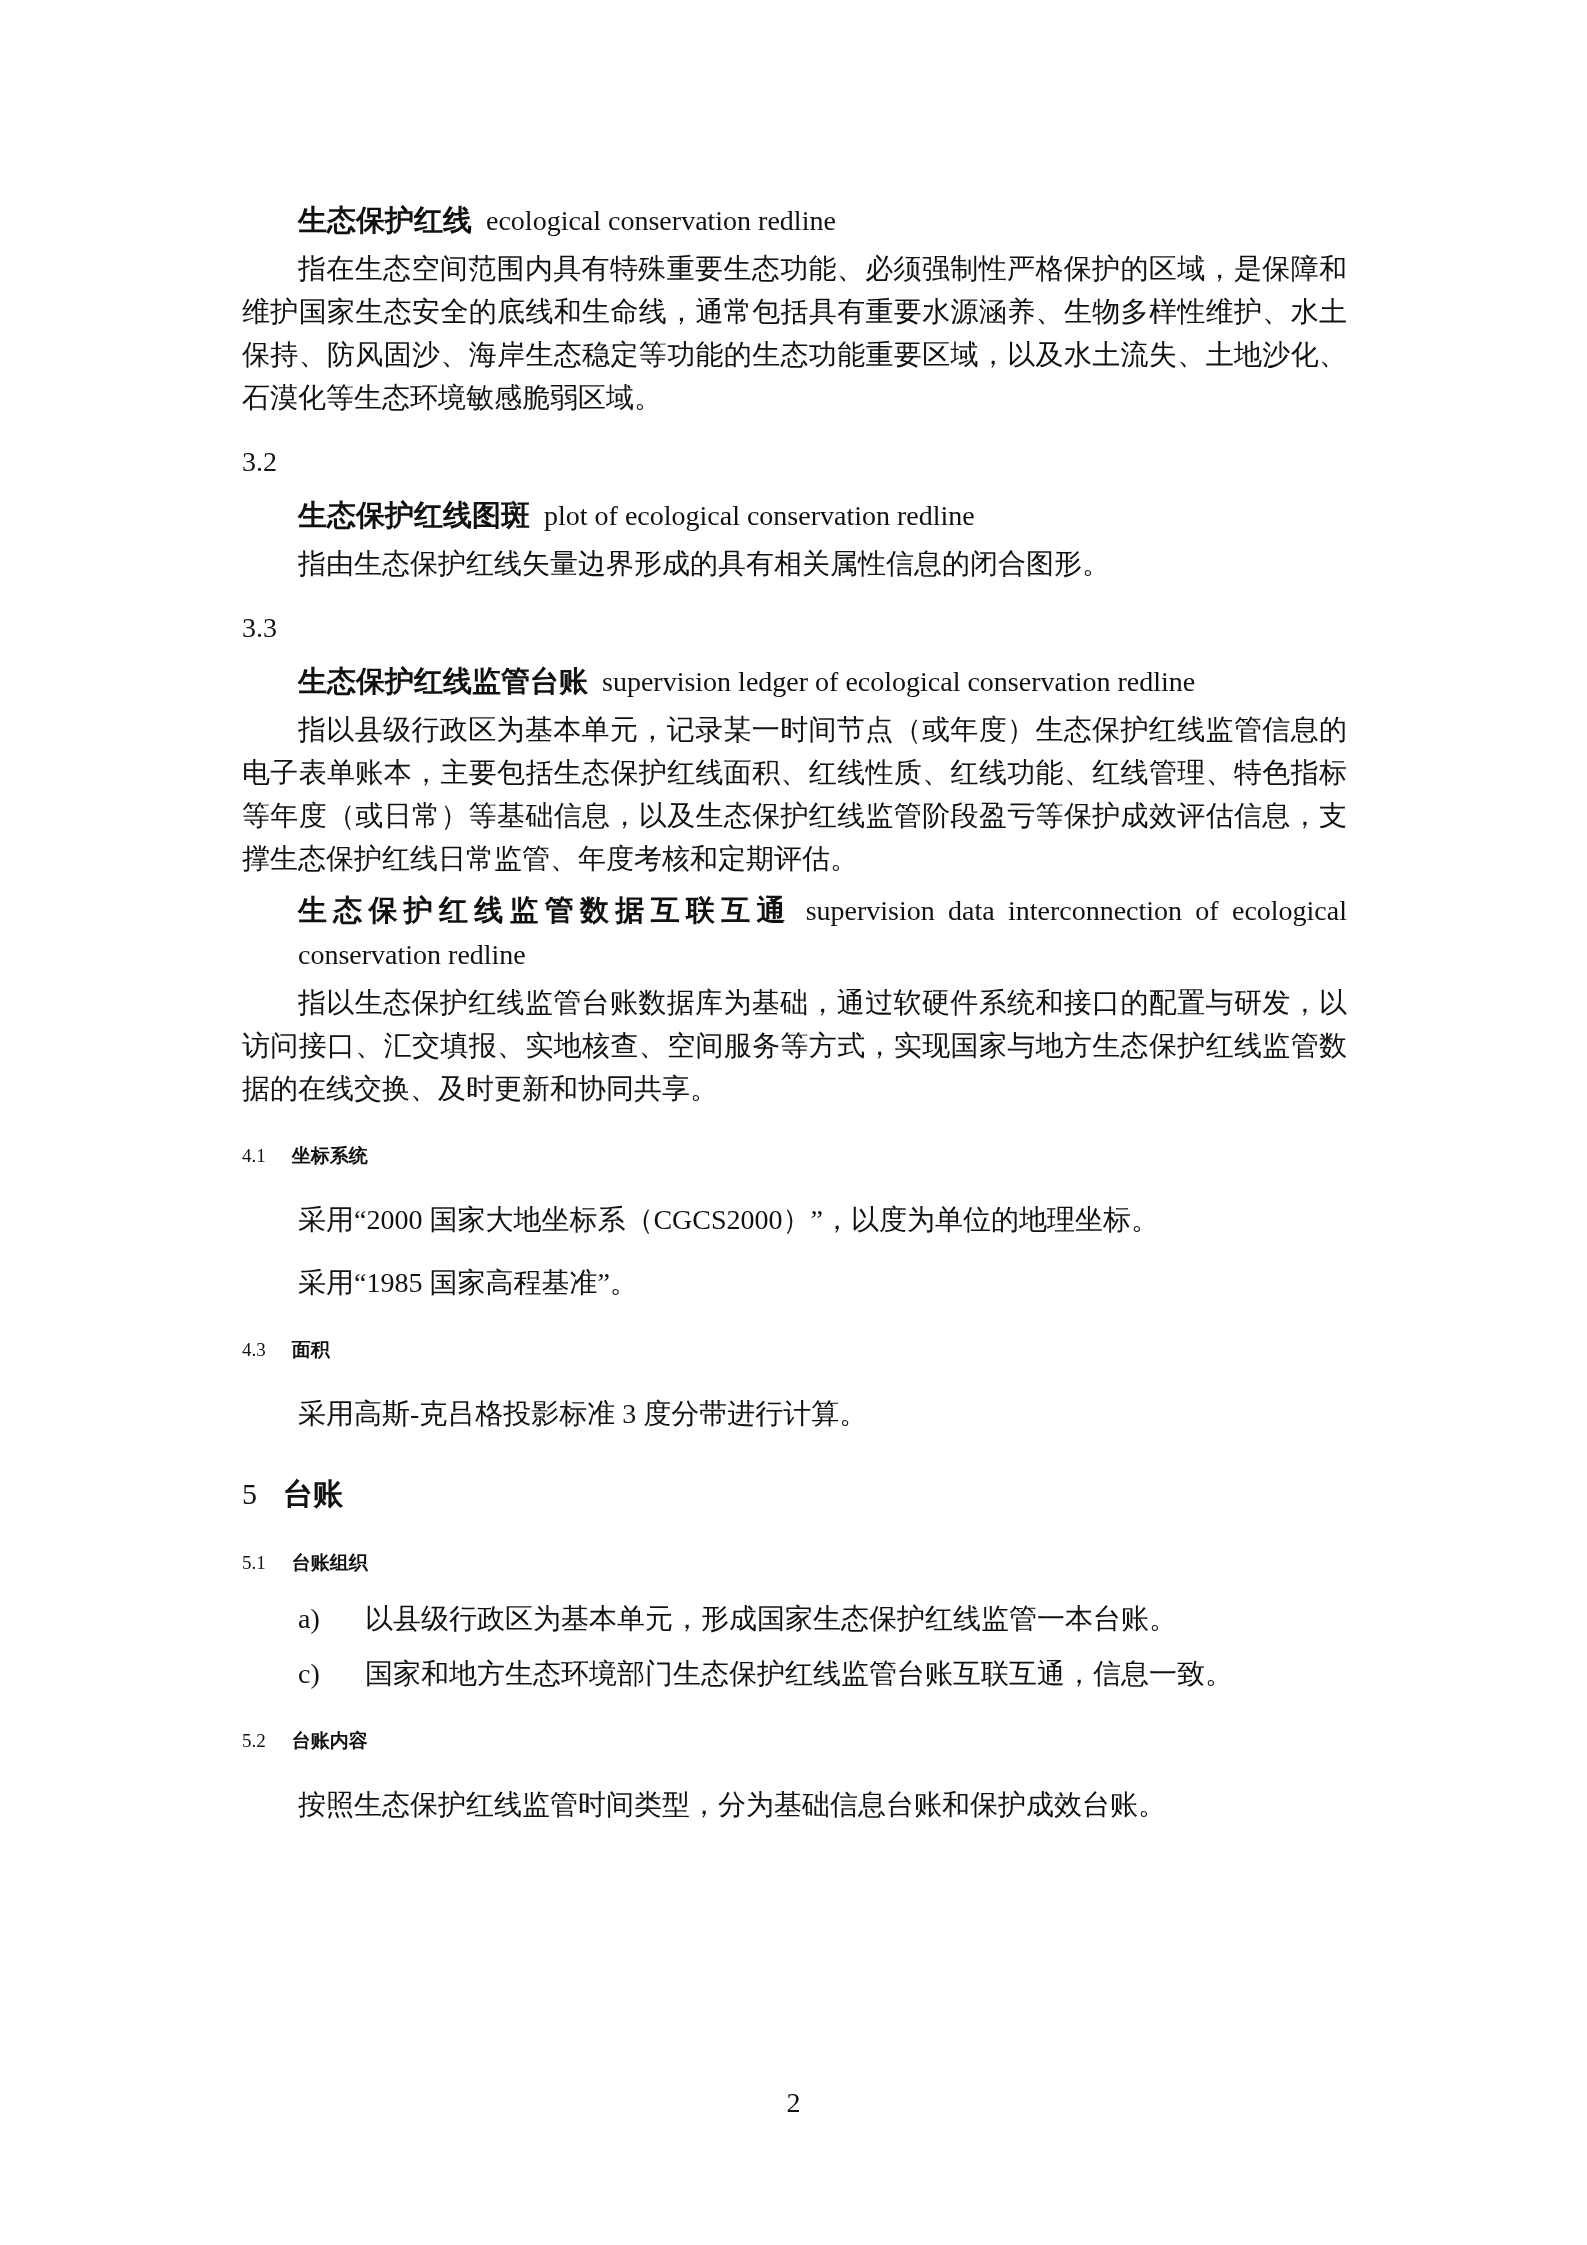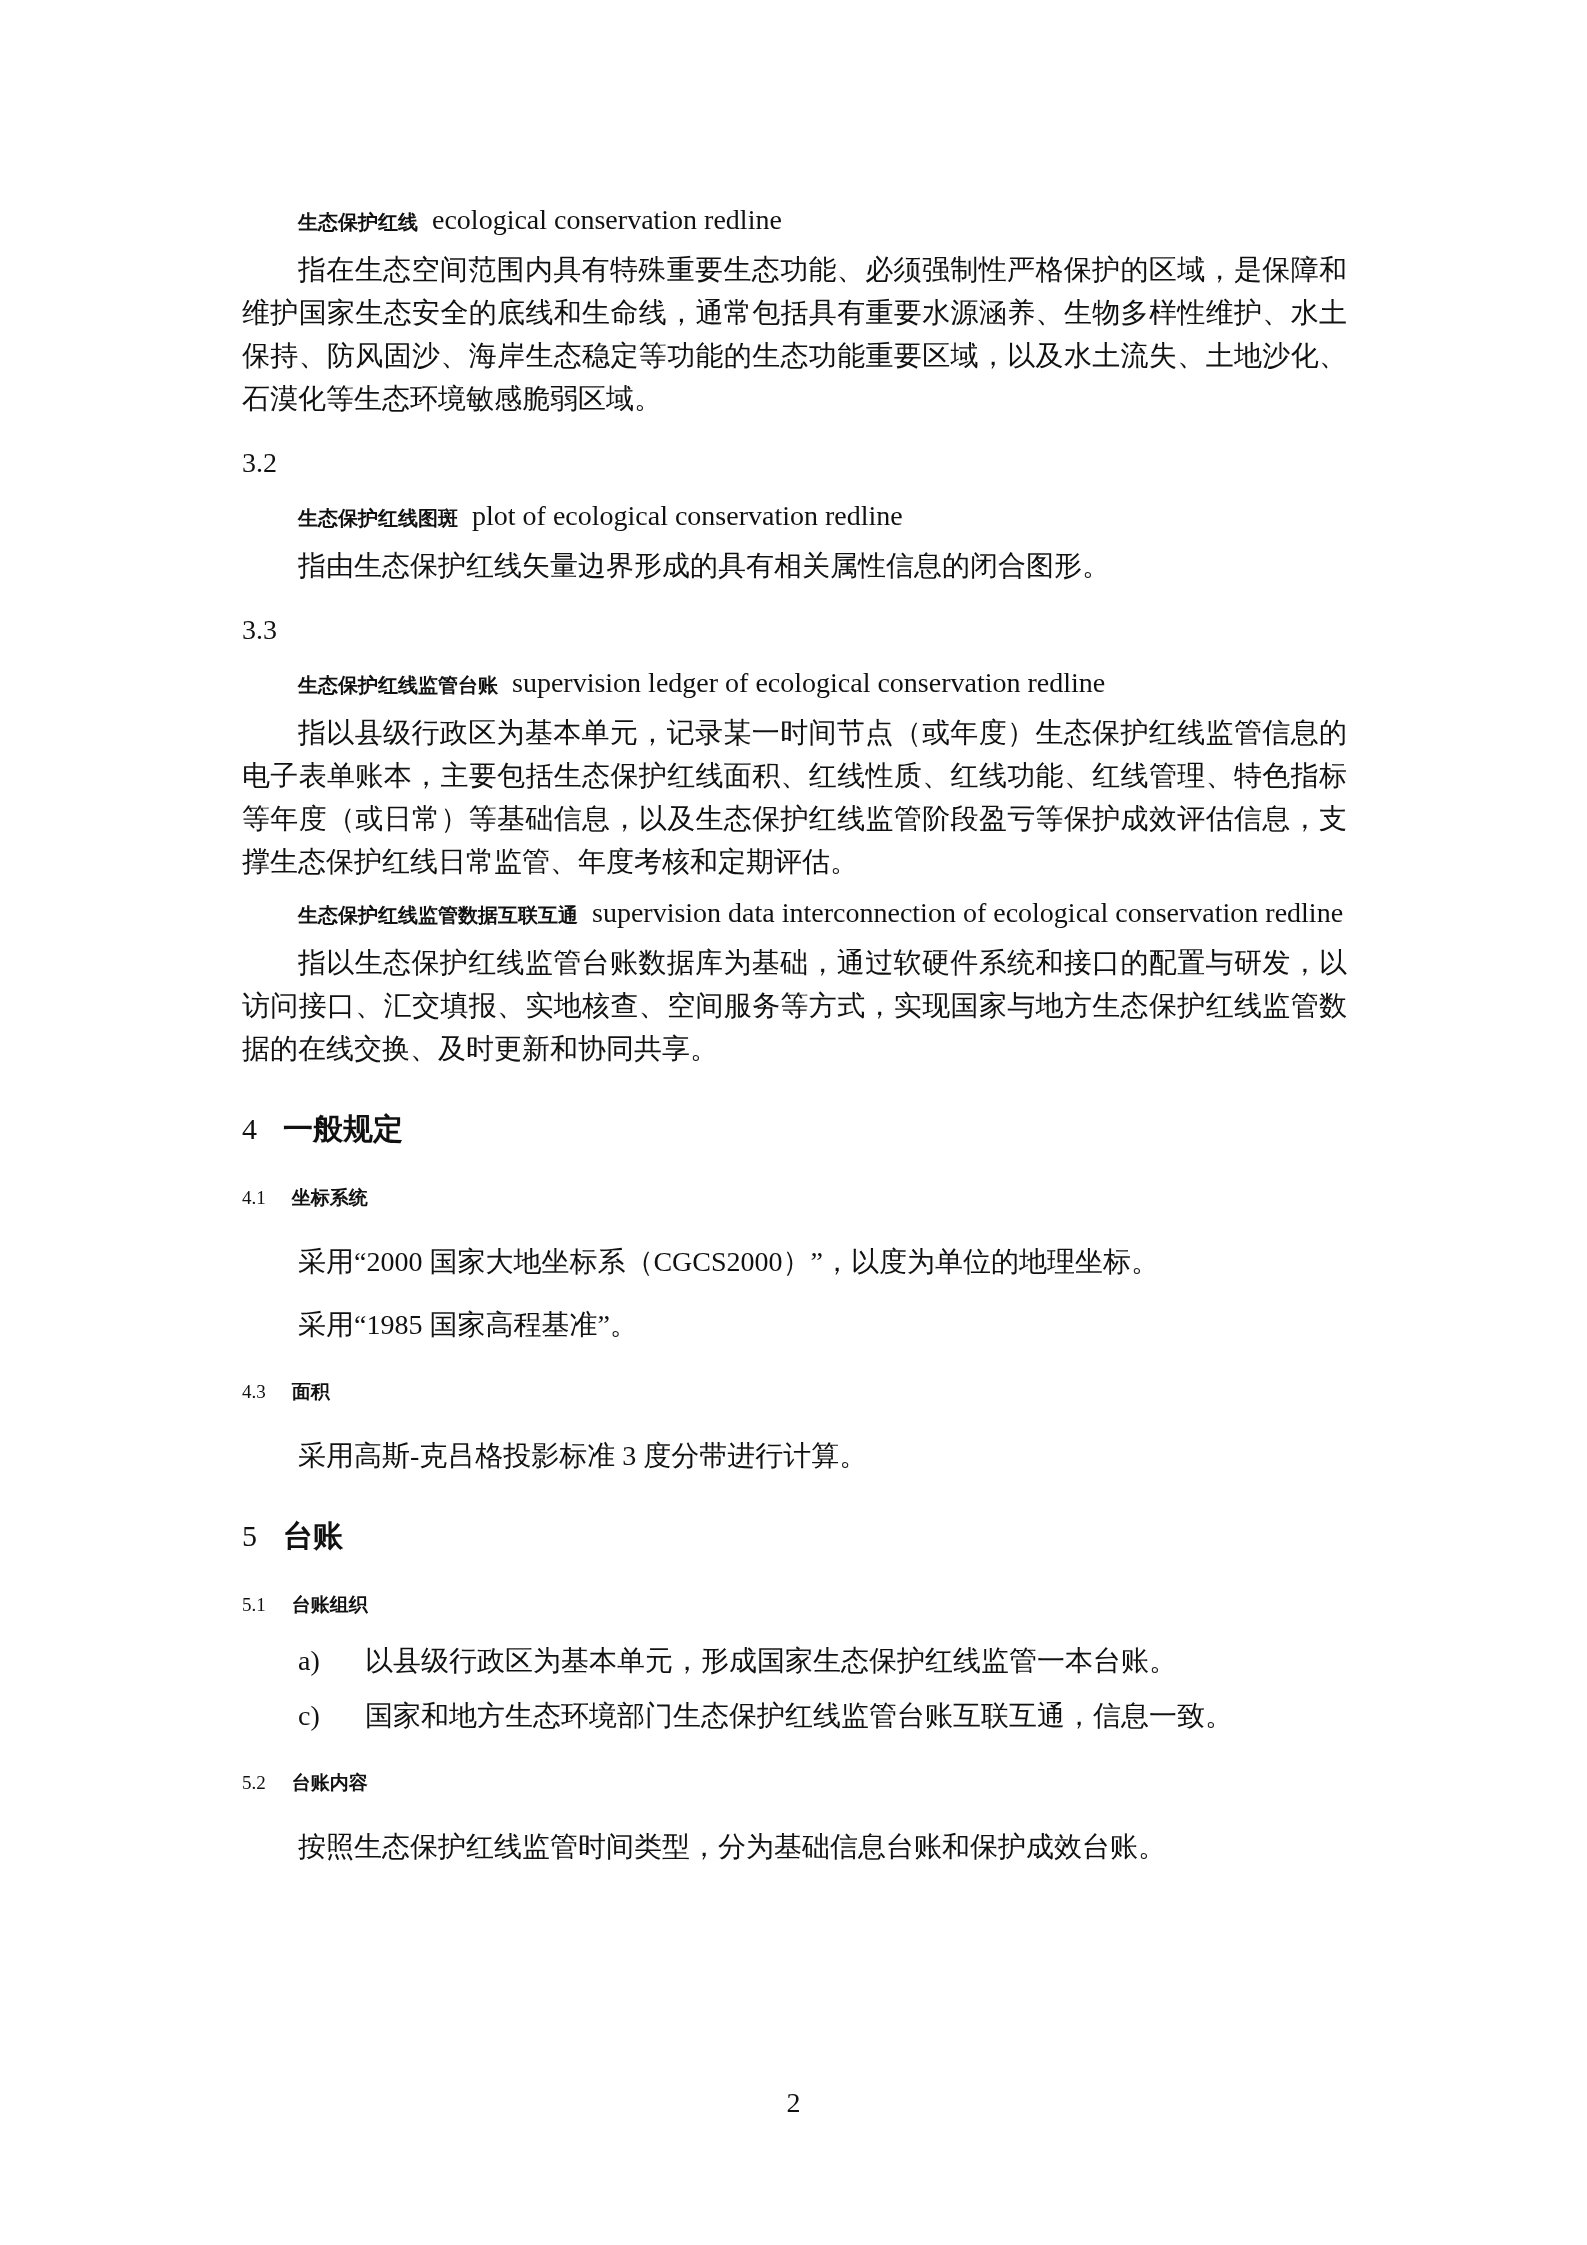--- a/index.html
+++ b/index.html
@@ -23,21 +23,21 @@
   
   .term-heading {
     margin: 8px 0 0 56px;
     line-height: 44px;
     text-align: justify;
     text-justify: inter-character;
   }
   .term-heading .zh {
     font-family: "Liberation Sans", sans-serif;
     font-weight: 700;
-    font-size: 20px;
+    font-size: 29px;
   }
   .term-heading .en {
     font-family: "Liberation Serif", serif;
     font-weight: 400;
     margin-left: 14px;
   }
   .first .term-heading { margin-top: 0; }
   
   .para {
     margin: 4px 0 0 0;
@@ -128,23 +128,20 @@
     <p class="para">指以县级行政区为基本单元，记录某一时间节点（或年度）生态保护红线监管信息的电子表单账本，主要包括生态保护红线面积、红线性质、红线功能、红线管理、特色指标等年度（或日常）等基础信息，以及生态保护红线监管阶段盈亏等保护成效评估信息，支撑生态保护红线日常监管、年度考核和定期评估。</p>
   </div>
 
   <div class="term">
     <p class="term-heading">
       <span class="zh">生态保护红线监管数据互联互通</span><span class="en">supervision data interconnection of ecological conservation redline</span>
     </p>
     <p class="para">指以生态保护红线监管台账数据库为基础，通过软硬件系统和接口的配置与研发，以访问接口、汇交填报、实地核查、空间服务等方式，实现国家与地方生态保护红线监管数据的在线交换、及时更新和协同共享。</p>
   </div>
 
-  <p class="chapter-heading">
-    <span class="num">4</span><span class="title">一般规定</span>
-  </p>
 
   <p class="sub-heading">
     <span class="num">4.1</span><span class="title">坐标系统</span>
   </p>
   <p class="sub-body">采用“2000 国家大地坐标系（CGCS2000）”，以度为单位的地理坐标。</p>
 
   <p class="sub-body">采用“1985 国家高程基准”。</p>
 
   <p class="sub-heading">
     <span class="num">4.3</span><span class="title">面积</span>

